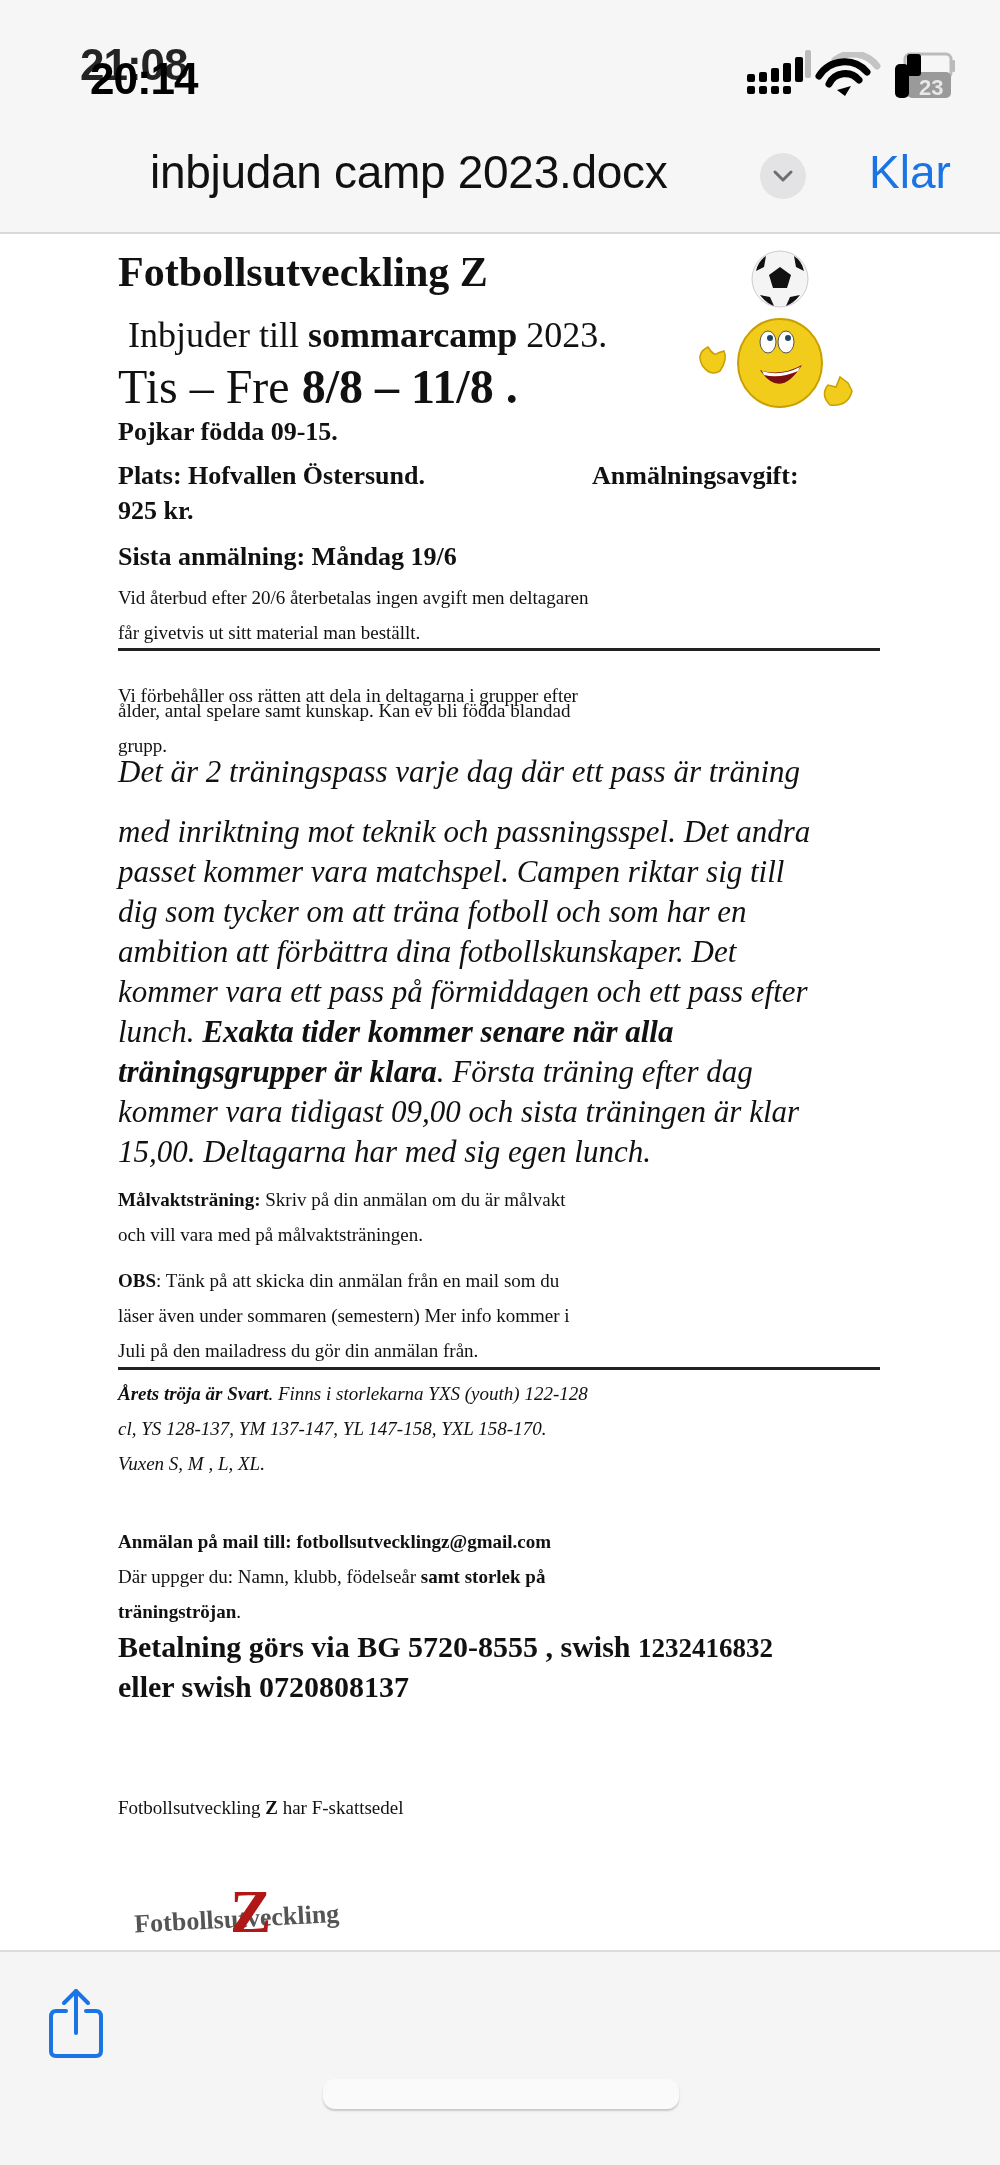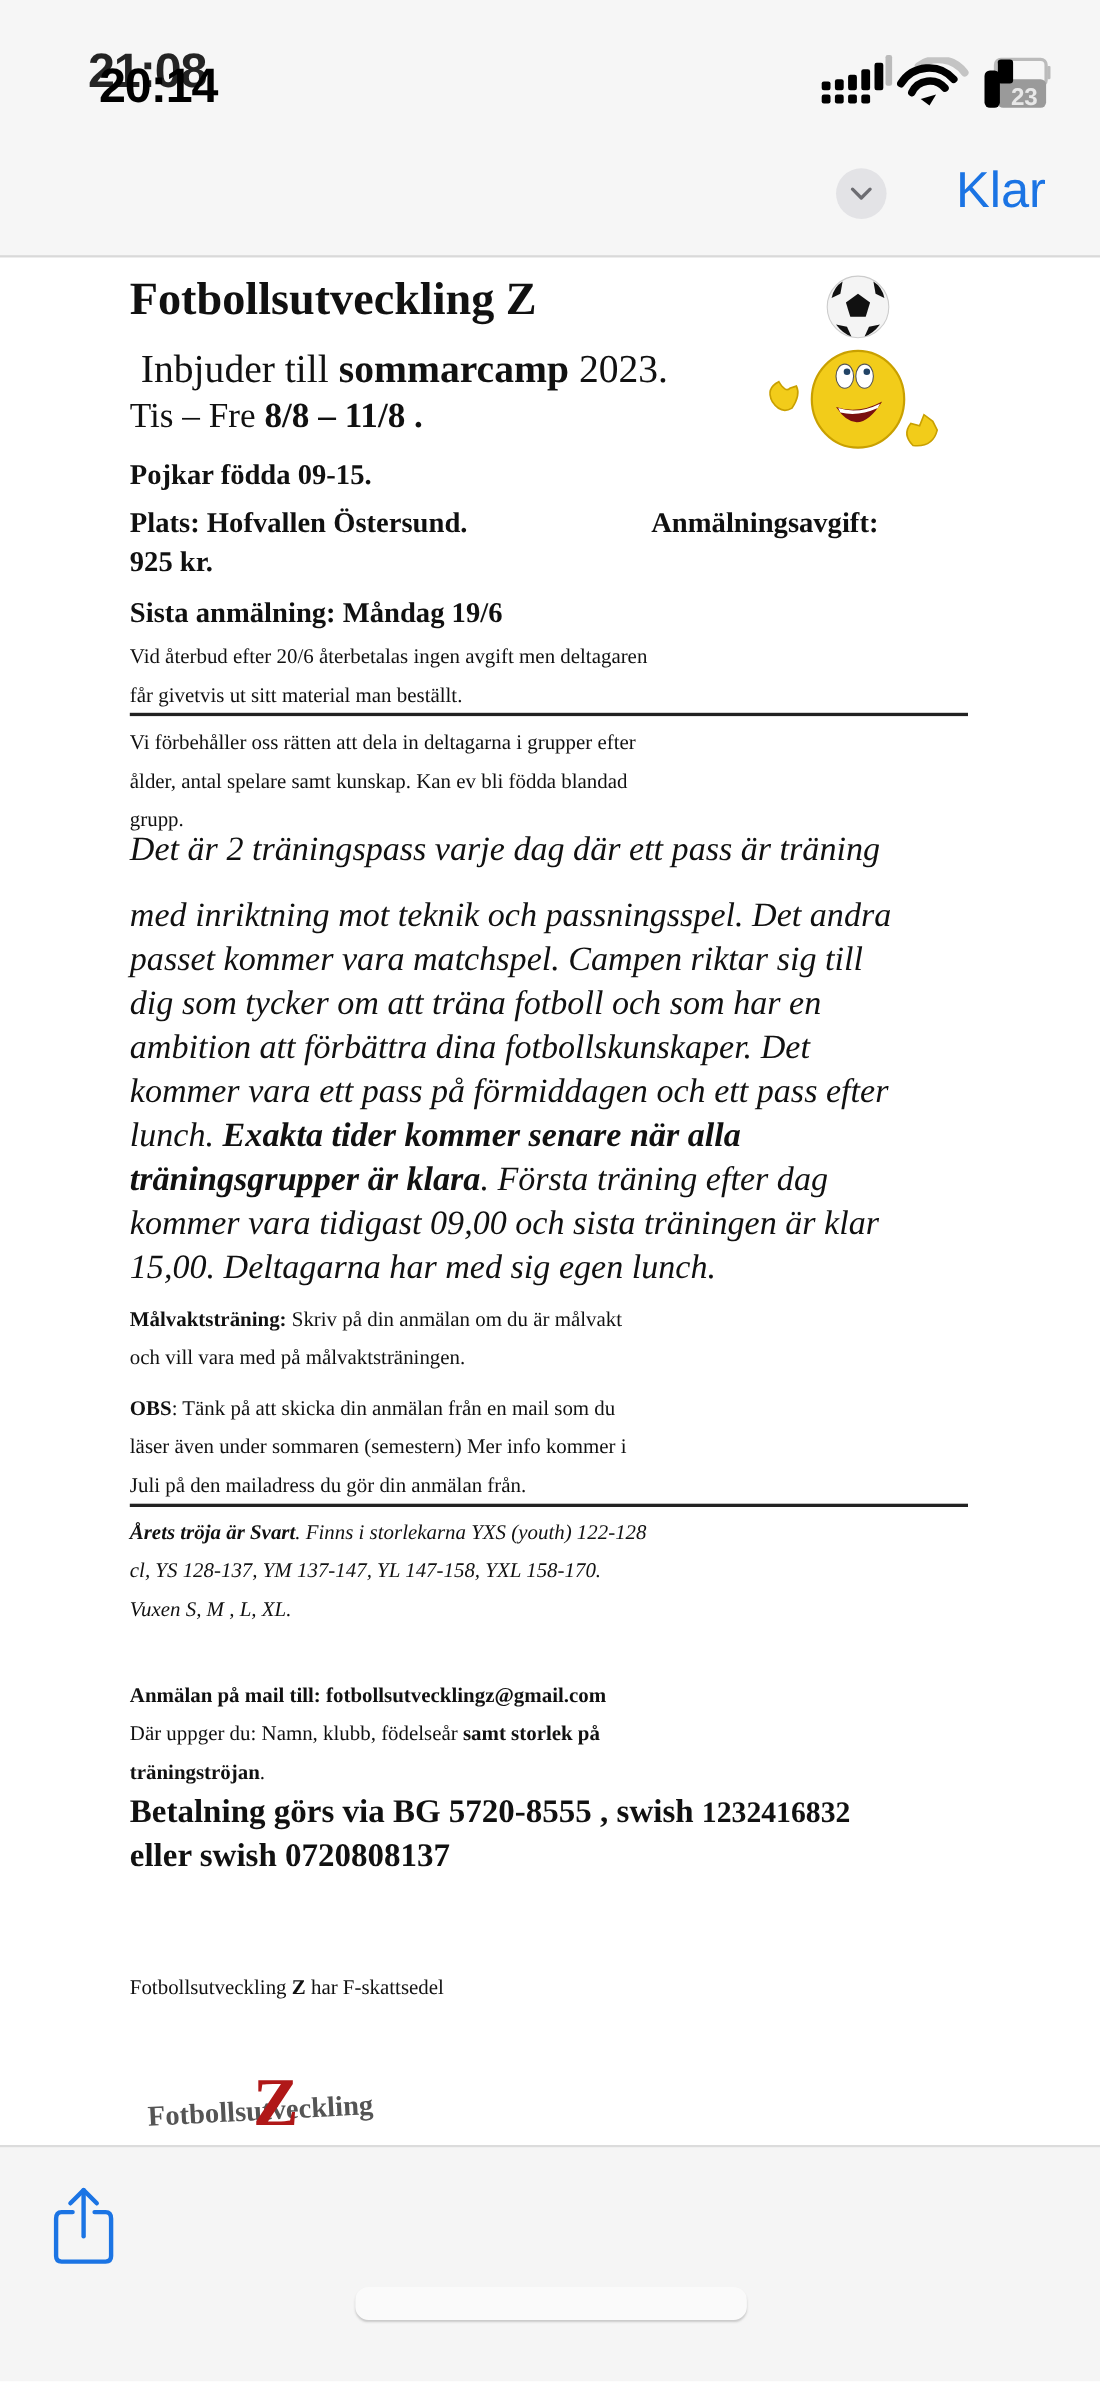--- a/index.html
+++ b/index.html
@@ -18,21 +18,21 @@
 
   .title { position: absolute; left: 150px; top: 145px; font-family: "Liberation Sans", sans-serif; font-size: 46px; font-weight: 500; color: #111; letter-spacing: -0.3px; }
   .chev { position: absolute; left: 760px; top: 153px; width: 46px; height: 46px; border-radius: 50%; background: #e3e3e6; display: flex; align-items: center; justify-content: center; }
   .klar { position: absolute; left: 869px; top: 145px; font-family: "Liberation Sans", sans-serif; font-size: 46px; color: #1b74e4; }
 
   
   .doc { position: absolute; left: 118px; top: 234px; width: 770px; }
   .doc p { position: absolute; left: 0; white-space: nowrap; }
   .h-org { top: 14px; font-size: 42px; font-weight: 700; }
   .h-inv { top: 80px; font-size: 36px; margin-left: 10px; }
-  .h-date { top: 125px; font-size: 32px; }
+  .h-date { top: 125px; font-size: 48px; }
   .b26 { font-size: 26px; font-weight: 700; }
   .r26 { font-size: 19px; line-height: 36px; }
   .i30 { font-size: 31px; font-style: italic; line-height: 40px; }
   .rule { position: absolute; left: 0; width: 762px; height: 3px; background: #222; }
 
   .emoji-art { position: absolute; left: 680px; top: 245px; width: 200px; height: 180px; }
 
   .logo { position: absolute; left: 130px; top: 1870px; width: 270px; height: 70px; }
 
   
@@ -71,20 +71,21 @@
         <rect x="12" y="4" width="46" height="24" rx="5" fill="none" stroke="#bbb" stroke-width="3"></rect>
         <rect x="14" y="22" width="44" height="26" rx="5" fill="#9a9a9a"></rect>
         <rect x="2" y="14" width="14" height="34" rx="5" fill="#000"></rect>
         <rect x="14" y="4" width="14" height="22" rx="3" fill="#000"></rect>
         <text x="26" y="45" font-family="Liberation Sans, sans-serif" font-weight="700" font-size="22" fill="#e8e8e8">23</text>
         <rect x="59" y="10" width="3" height="12" rx="1" fill="#bbb"></rect>
       </svg>
     </div>
   </div>
 
+  <div class="title">inbjudan camp 2023.docx</div>
   <div class="chev">
     <svg width="22" height="14" viewBox="0 0 22 14">
       <path d="M3 3 L11 11 L19 3" stroke="#6d6d72" stroke-width="3" fill="none" stroke-linecap="round" stroke-linejoin="round"></path>
     </svg>
   </div>
   <div class="klar">Klar</div>
 </div>
 
 <div class="doc">
   <p class="h-org">Fotbollsutveckling Z</p>
@@ -94,21 +95,21 @@
   <p class="b26" style="top:183px">Pojkar födda 09-15.</p>
   <p class="b26" style="top:227px">Plats: Hofvallen Östersund.</p>
   <p class="b26" style="top:227px; left:474px">Anmälningsavgift:</p>
   <p class="b26" style="top:262px">925 kr.</p>
   <p class="b26" style="top:308px">Sista anmälning: Måndag 19/6</p>
 
   <p class="r26" style="top:346px">Vid återbud efter 20/6 återbetalas ingen avgift men deltagaren</p>
   <p class="r26" style="top:381px">får givetvis ut sitt material man beställt.</p>
   <div class="rule" style="top:414px"></div>
 
-  <p class="r26" style="top:424px">Vi förbehåller oss rätten att dela in deltagarna i grupper efter</p>
+  <p class="r26" style="top:444px">Vi förbehåller oss rätten att dela in deltagarna i grupper efter</p>
   <p class="r26" style="top:459px">ålder, antal spelare samt kunskap. Kan ev bli födda blandad</p>
   <p class="r26" style="top:494px">grupp.</p>
 
   <p class="i30" style="top:518px">Det är 2 träningspass varje dag där ett pass är träning</p>
   <p class="i30" style="top:578px">med inriktning mot teknik och passningsspel. Det andra</p>
   <p class="i30" style="top:618px">passet kommer vara matchspel. Campen riktar sig till</p>
   <p class="i30" style="top:658px">dig som tycker om att träna fotboll och som har en</p>
   <p class="i30" style="top:698px">ambition att förbättra dina fotbollskunskaper. Det</p>
   <p class="i30" style="top:738px">kommer vara ett pass på förmiddagen och ett pass efter</p>
   <p class="i30" style="top:778px"><span>lunch. </span><b>Exakta tider kommer senare när alla</b></p>

